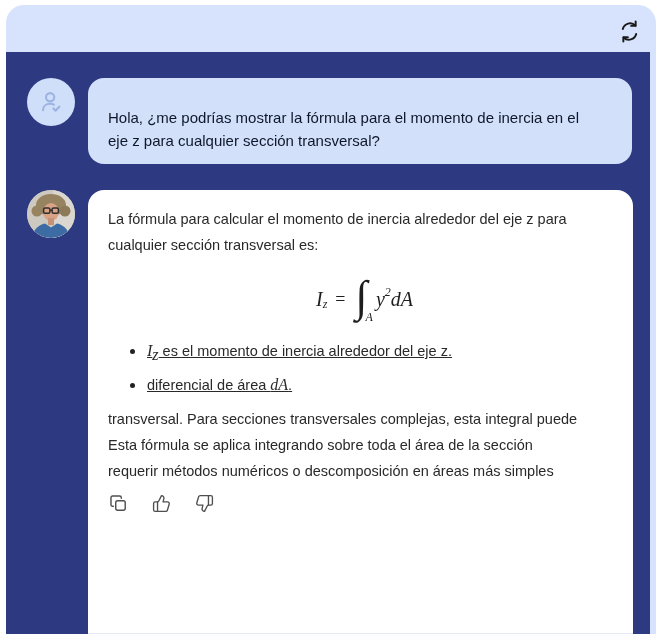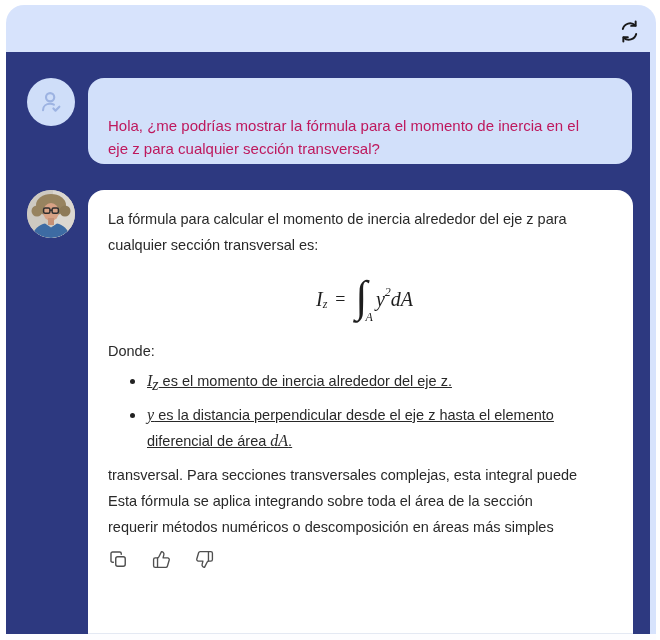--- a/index.html
+++ b/index.html
@@ -26,21 +26,21 @@
   }
   .avatar{
     position:absolute;width:48px;height:48px;border-radius:50%;
     overflow:hidden;display:flex;align-items:center;justify-content:center;
   }
   .user-avatar{left:21px;top:26px;background:#cfdef9;}
   .assistant-avatar{left:21px;top:138px;background:#d6d2ca;}
   .bubble{position:absolute;left:82px;box-sizing:border-box;}
   .user-bubble{
     top:26px;width:544px;height:86px;background:#d2e0fa;border-radius:16px;
-    padding:36px 20px 0 20px;color:#be185d;font-size:15px;line-height:23px;
+    padding:28px 20px 0 20px;color:#0f172a;font-size:15px;line-height:23px;
   }
   .assistant-bubble{
     top:138px;width:545px;height:444px;background:#ffffff;
     border-radius:16px 16px 0 0;border-bottom:1px solid #e4e9f3;
     padding:16px 12px 0 20px;color:#292929;font-size:14.5px;line-height:26px;
   }
   .bottom-strip{
     position:absolute;left:0;top:629px;width:650px;height:6px;background:#fdfdff;
   }
   .ln{display:block;white-space:nowrap;}
@@ -134,28 +134,26 @@
         <span class="f-var">I</span>
           <span class="f-sub">z</span>
           <span class="f-eq">=</span>
           <span class="f-int">∫</span>
           <span class="f-intsub">A</span>
           <span class="f-var">y</span>
           <span class="f-sup">2</span>
           <span class="f-var">dA</span>
       </div>
 
-      <div class="where">Donde:</div>
 
       <ul class="points">
         <li>
           <span class="mi">I</span><sub class="mi">z</sub><span> es el momento de inercia alrededor del eje z.</span>
         </li>
         <li>
-          <span class="ln"><span class="mi">y</span><span> es la distancia perpendicular desde el eje z hasta el elemento</span></span>
           <span class="ln"><span>diferencial de área </span><span class="mi">dA</span><span>.</span></span>
         </li>
       </ul>
 
       <div class="outro">
         <span class="ln">transversal. Para secciones transversales complejas, esta integral puede</span>
         <span class="ln">Esta fórmula se aplica integrando sobre toda el área de la sección</span>
         <span class="ln">requerir métodos numéricos o descomposición en áreas más simples</span>
       </div>
 

